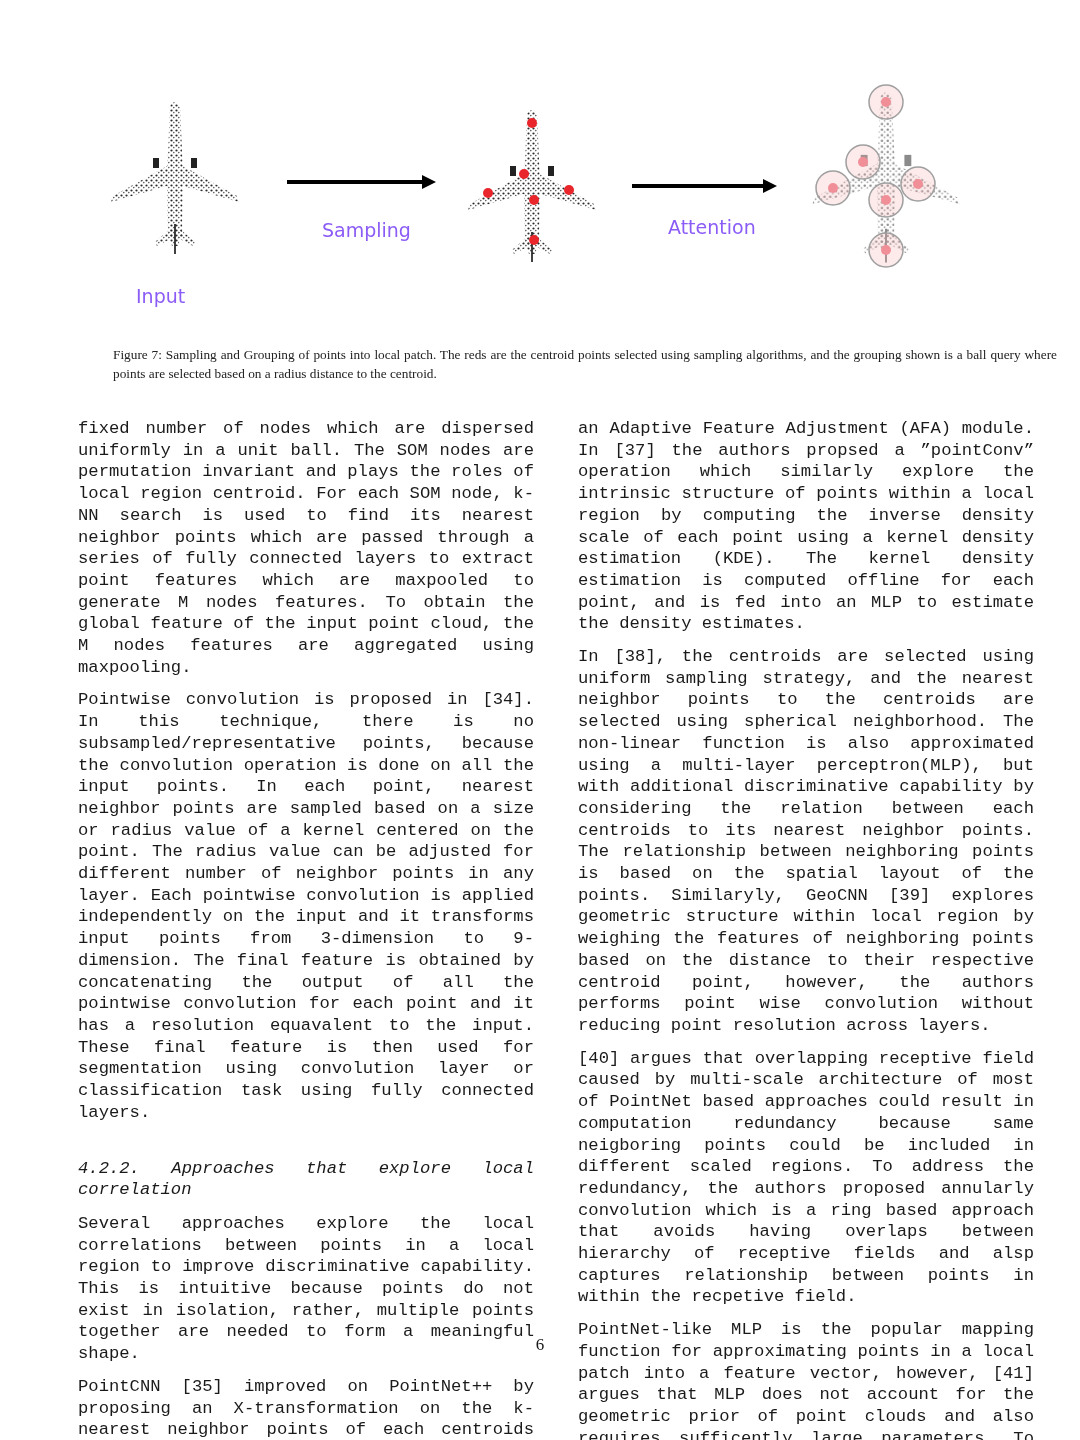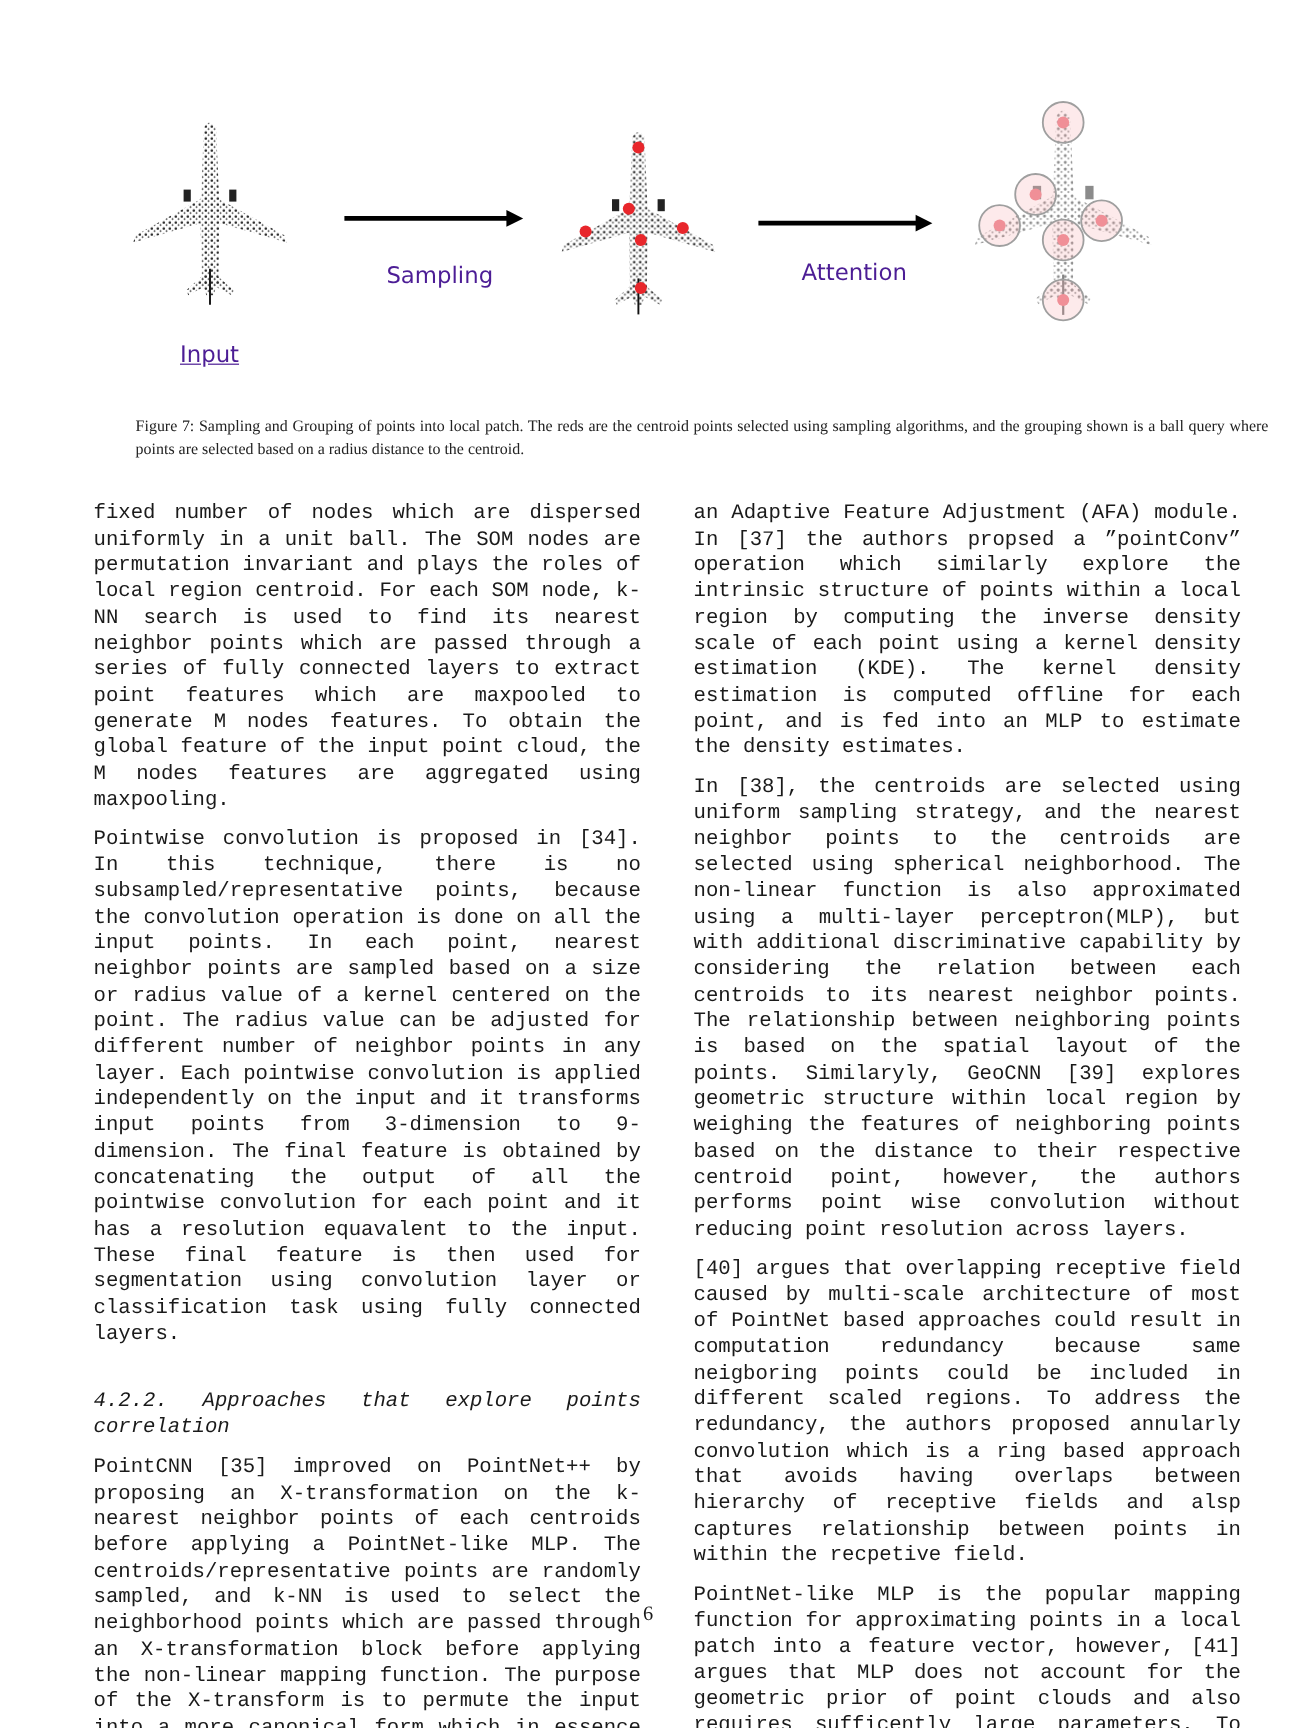--- a/index.html
+++ b/index.html
@@ -1,21 +1,21 @@
 <!DOCTYPE html>
 <html><head>
 <meta charset="utf-8">
 <style>
   html, body { margin: 0; padding: 0; background: #ffffff; }
   body { width: 1080px; height: 1440px; position: relative; overflow: hidden;
          font-family: "Liberation Serif", "DejaVu Serif", serif; color: #1a1a1a; }
   .figure { position: absolute; left: 80px; top: 80px; width: 920px; height: 240px; }
   .figure svg { width: 100%; height: 100%; }
   .fig-label { position: absolute; font-family: "DejaVu Sans", "Liberation Sans", sans-serif;
-               font-size: 19px; color: #4c1d95; }
+               font-size: 19px; color: #8b5cf6; }
   .caption { position: absolute; left: 78px; top: 345px; width: 944px;
              font-size: 13.3px; line-height: 19px; text-align: justify; color: #222; margin-left: 35px; }
   .col { position: absolute; top: 418px; width: 456px; font-size: 17.2px; line-height: 21.7px;
          text-align: justify; hyphens: manual; font-family: Liberation Mono, monospace; }
   .col.left { left: 78px; }
   .col.right { left: 578px; }
   .col p { margin: 0 0 11px 0; }
   .col h4 { margin: 34px 0 12px 0; font-weight: normal; font-style: italic; font-size: 17.2px; }
   .pagenum { position: absolute; top: 1335px; left: 0; width: 1080px; text-align: center; font-size: 17px; }
 </style>
@@ -84,31 +84,32 @@
       <g fill="#f08a92">
         <circle cx="0" cy="-82" r="5"></circle>
         <circle cx="-23" cy="-22" r="5"></circle>
         <circle cx="-53" cy="4" r="5"></circle>
         <circle cx="32" cy="0" r="5"></circle>
         <circle cx="0" cy="16" r="5"></circle>
         <circle cx="0" cy="66" r="5"></circle>
       </g>
     </g>
   </svg>
-  <span class="fig-label" style="left:70px; top:205px;text-decoration:underline;">Input</span>
+  <span class="fig-label" style="left:56px; top:205px;">Input</span>
   <span class="fig-label" style="left:242px; top:139px;">Sampling</span>
   <span class="fig-label" style="left:588px; top:136px;">Attention</span>
 </div>
 
 <div class="caption">Figure 7: Sampling and Grouping of points into local patch. The reds are the centroid points selected using sampling algorithms, and the grouping shown is a ball query where points are selected based on a radius distance to the centroid.</div>
 
 <div class="col left">
   <p>fixed number of nodes which are dispersed uniformly in a unit ball. The SOM nodes are permutation invariant and plays the roles of local region centroid. For each SOM node, k-NN search is used to find its nearest neighbor points which are passed through a series of fully connected layers to extract point features which are maxpooled to generate M nodes features. To obtain the global feature of the input point cloud, the M nodes features are aggregated using maxpooling.</p>
   <p>Pointwise convolution is proposed in [34]. In this technique, there is no subsampled/representative points, because the convolution operation is done on all the input points. In each point, nearest neighbor points are sampled based on a size or radius value of a kernel centered on the point. The radius value can be adjusted for different number of neighbor points in any layer. Each pointwise convolution is applied independently on the input and it transforms input points from 3-dimension to 9-dimension. The final feature is obtained by concatenating the output of all the pointwise convolution for each point and it has a resolution equavalent to the input. These final feature is then used for segmentation using convolution layer or classification task using fully connected layers.</p>
-  <h4>4.2.2. Approaches that explore points correlation</h4>
+  <h4>4.2.2. Approaches that explore local correlation</h4>
+  <p>Several approaches explore the local correlations between points in a local region to improve discriminative capability. This is intuitive because points do not exist in isolation, rather, multiple points together are needed to form a meaningful shape.</p>
   <p>PointCNN [35] improved on PointNet++ by proposing an X-transformation on the k-nearest neighbor points of each centroids before applying a PointNet-like MLP. The centroids/representative points are randomly sampled, and k-NN is used to select the neighborhood points which are passed through an X-transformation block before applying the non-linear mapping function. The purpose of the X-transform is to permute the input into a more canonical form which in essence also takes into consideration the relationship between points within a local region. In pointweb [36], ”a local web of points” is designed by densely connecting points within a local region and learns the impact of each point on the other points using</p>
 </div>
 
 <div class="col right">
   <p>an Adaptive Feature Adjustment (AFA) module. In [37] the authors propsed a ”pointConv” operation which similarly explore the intrinsic structure of points within a local region by computing the inverse density scale of each point using a kernel density estimation (KDE). The kernel density estimation is computed offline for each point, and is fed into an MLP to estimate the density estimates.</p>
   <p>In [38], the centroids are selected using uniform sampling strategy, and the nearest neighbor points to the centroids are selected using spherical neighborhood. The non-linear function is also approximated using a multi-layer perceptron(MLP), but with additional discriminative capability by considering the relation between each centroids to its nearest neighbor points. The relationship between neighboring points is based on the spatial layout of the points. Similaryly, GeoCNN [39] explores geometric structure within local region by weighing the features of neighboring points based on the distance to their respective centroid point, however, the authors performs point wise convolution without reducing point resolution across layers.</p>
   <p>[40] argues that overlapping receptive field caused by multi-scale architecture of most of PointNet based approaches could result in computation redundancy because same neigboring points could be included in different scaled regions. To address the redundancy, the authors proposed annularly convolution which is a ring based approach that avoids having overlaps between hierarchy of receptive fields and alsp captures relationship between points in within the recpetive field.</p>
   <p>PointNet-like MLP is the popular mapping function for approximating points in a local patch into a feature vector, however, [41] argues that MLP does not account for the geometric prior of point clouds and also requires sufficently large parameters. To address these issues, the authors proposed a family filters that are composed of two functions, a step function that encodes local geodesic information, followed by a third order taylor expansion. The approach learns hierarchical representations and achieves state-of-the-art performance in classification and segmentation tasks.</p>
 </div>
 

